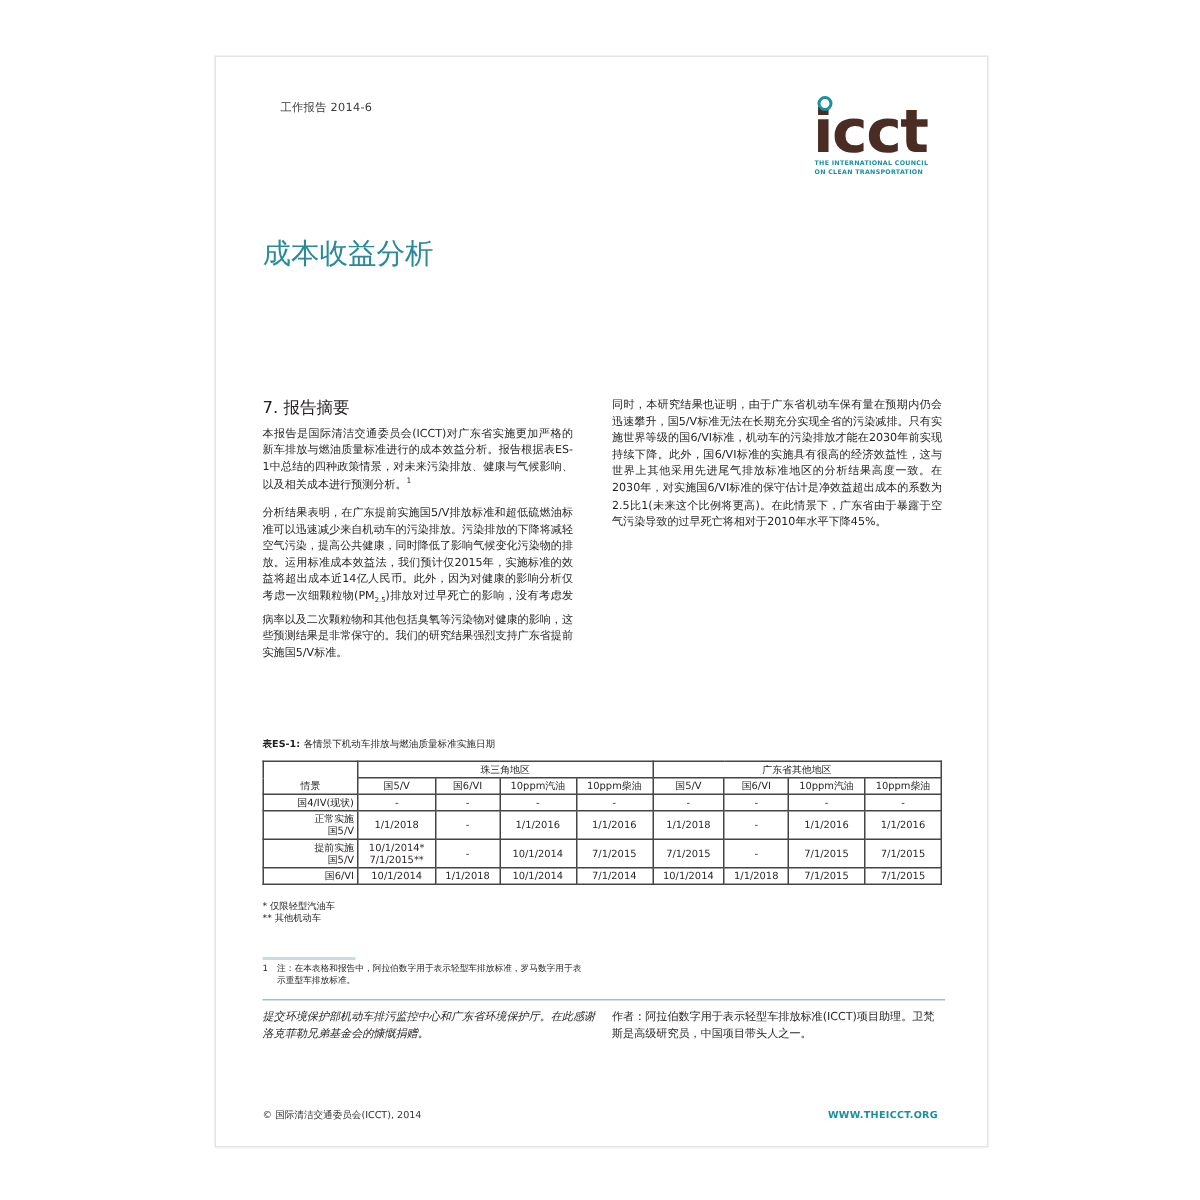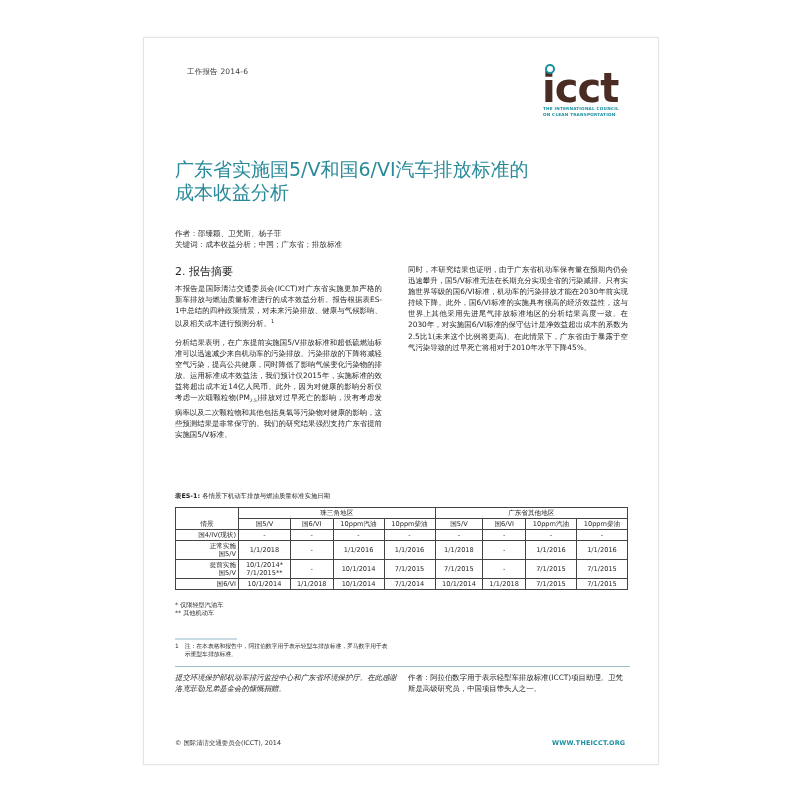--- a/index.html
+++ b/index.html
@@ -59,30 +59,25 @@
   <div class="abs logo">
     <div class="logo-word">icct</div>
     <div class="logo-dot"></div>
     <div class="logo-sub">
       <div>THE INTERNATIONAL COUNCIL</div>
       <div>ON CLEAN TRANSPORTATION</div>
     </div>
   </div>
 
   <div class="abs title">
-    <div>广东省实施国5/V和国6/VI汽车排放标准的</div>
     <div>成本收益分析</div>
   </div>
 
-  <div class="abs meta">
-    <div>作者：邵臻颖、卫梵斯、杨子菲</div>
-    <div>关键词：成本收益分析；中国；广东省；排放标准</div>
-  </div>
 
-  <div class="abs section-h">2. 报告摘要</div>
+  <div class="abs section-h">7. 报告摘要</div>
 
   <div class="abs col col-left">
     <p><span>本报告是国际清洁交通委员会(ICCT)对广东省实施更加严格的新车排放与燃油质量标准进行的成本效益分析。报告根据表ES-1中总结的四种政策情景，对未来污染排放、健康与气候影响、以及相关成本进行预测分析。</span><sup>1</sup></p>
     <p><span>分析结果表明，在广东提前实施国5/V排放标准和超低硫燃油标准可以迅速减少来自机动车的污染排放。污染排放的下降将减轻空气污染，提高公共健康，同时降低了影响气候变化污染物的排放。运用标准成本效益法，我们预计仅2015年，实施标准的效益将超出成本近14亿人民币。此外，因为对健康的影响分析仅考虑一次细颗粒物(PM</span><sub>2.5</sub><span>)排放对过早死亡的影响，没有考虑发病率以及二次颗粒物和其他包括臭氧等污染物对健康的影响，这些预测结果是非常保守的。我们的研究结果强烈支持广东省提前实施国5/V标准。</span></p>
   </div>
 
   <div class="abs col col-right">
     <p>同时，本研究结果也证明，由于广东省机动车保有量在预期内仍会迅速攀升，国5/V标准无法在长期充分实现全省的污染减排。只有实施世界等级的国6/VI标准，机动车的污染排放才能在2030年前实现持续下降。此外，国6/VI标准的实施具有很高的经济效益性，这与世界上其他采用先进尾气排放标准地区的分析结果高度一致。在2030年，对实施国6/VI标准的保守估计是净效益超出成本的系数为2.5比1(未来这个比例将更高)。在此情景下，广东省由于暴露于空气污染导致的过早死亡将相对于2010年水平下降45%。</p>
   </div>
 

